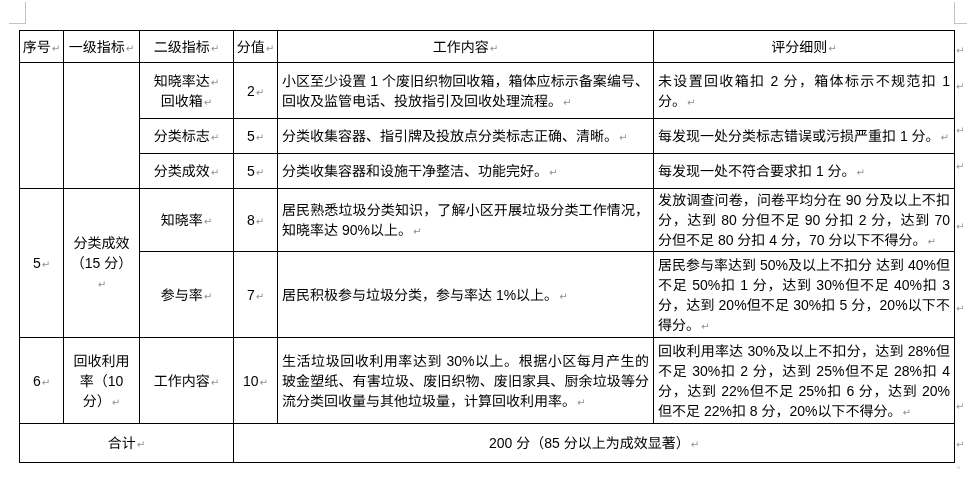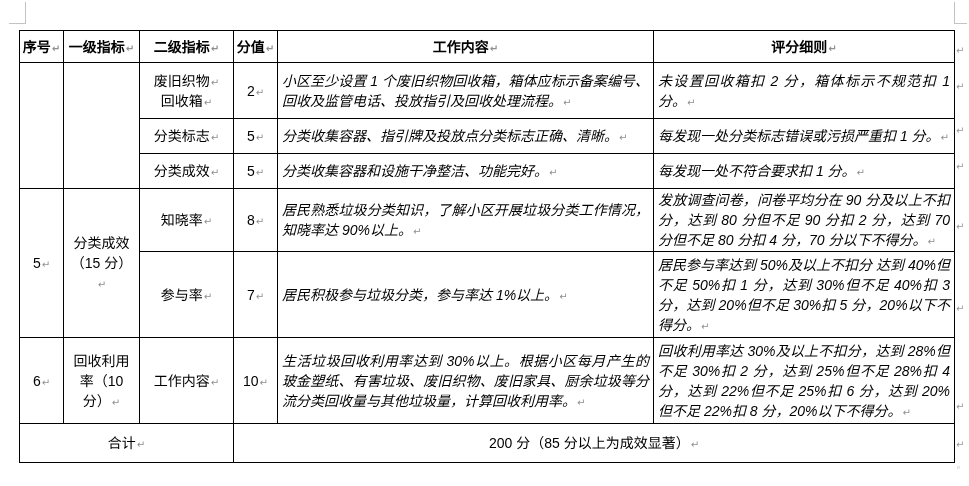--- a/index.html
+++ b/index.html
@@ -28,23 +28,23 @@
     width: 935px;
     border-collapse: collapse; table-layout: fixed;
   }
   table.grid td, table.grid th {
     border: 1px solid #000;
     font-size: 14px; line-height: 20px;
     vertical-align: middle;
     padding: 1px 4px;
     overflow: hidden;
   }
-  table.grid th { font-weight: bold; text-align: center; padding: 1px 2px; margin-left: 14px; }
+  table.grid th { font-weight: normal; text-align: center; padding: 1px 2px; margin-left: 14px; }
   td.c { text-align: center; }
-  td.j { text-align: justify; text-align-last: left; padding: 2px 5px; font-style: italic; }
+  td.j { text-align: justify; text-align-last: left; padding: 2px 5px; }
   .line { display: block; text-align: center; }
 
   
   .pm {
     color: #8f8f8f; font-size: 10px; line-height: 1;
     margin-left: 1px; vertical-align: baseline;
   }
   .row-end {
     position: absolute; left: 956px;
     color: #9a9a9a; font-size: 10px; line-height: 10px;
@@ -79,21 +79,21 @@
       <th><span>二级指标</span><span class="pm">↵</span></th>
       <th><span>分值</span><span class="pm">↵</span></th>
       <th><span>工作内容</span><span class="pm">↵</span></th>
       <th><span>评分细则</span><span class="pm">↵</span></th>
     </tr>
 
     <tr style="height:56px">
       <td class="c" rowspan="3"></td>
       <td class="c" rowspan="3"></td>
       <td class="c">
-        <span class="line"><span>废旧织物</span><span class="pm">↵</span></span>
+        <span class="line"><span>知晓率达</span><span class="pm">↵</span></span>
         <span class="line"><span>回收箱</span><span class="pm">↵</span></span>
       </td>
       <td class="c"><span>2</span><span class="pm">↵</span></td>
       <td class="j"><span>小区至少设置 1 个废旧织物回收箱，箱体应标示备案编号、回收及监管电话、投放指引及回收处理流程。</span><span class="pm">↵</span></td>
       <td class="j"><span>未设置回收箱扣 2 分，箱体标示不规范扣 1 分。</span><span class="pm">↵</span></td>
     </tr>
 
     <tr style="height:35px">
       <td class="c"><span>分类标志</span><span class="pm">↵</span></td>
       <td class="c"><span>5</span><span class="pm">↵</span></td>

